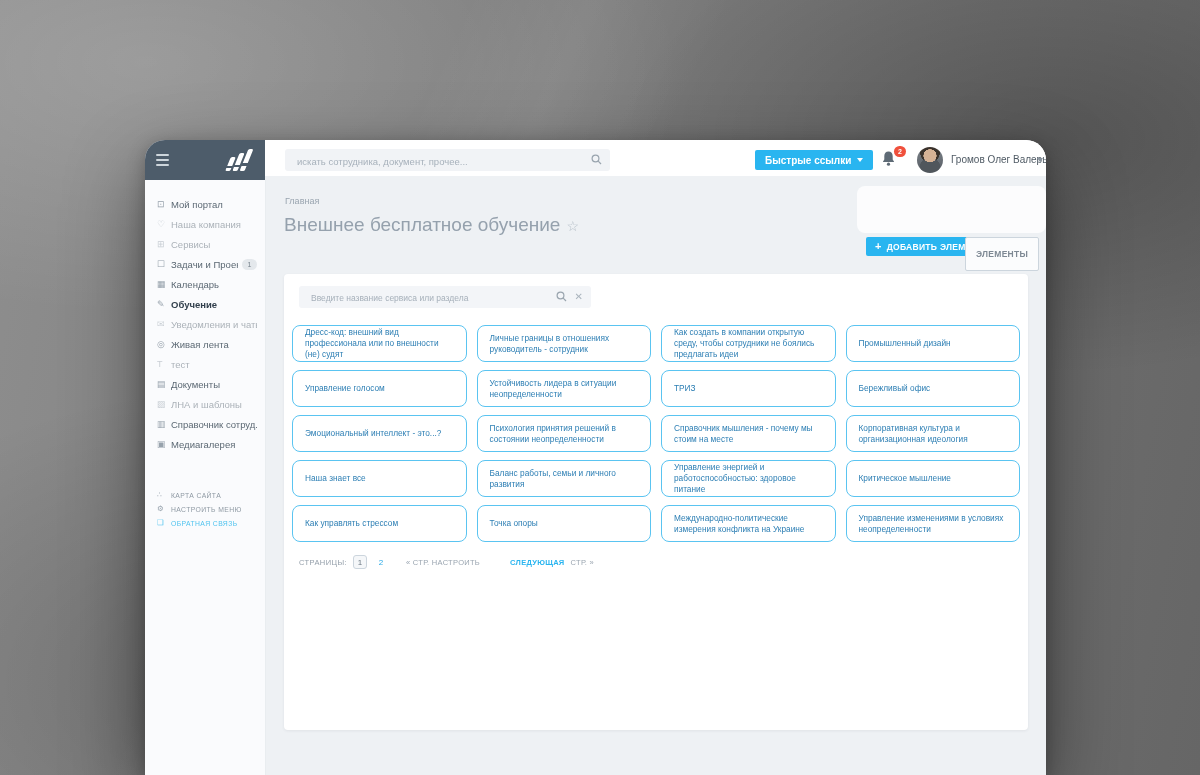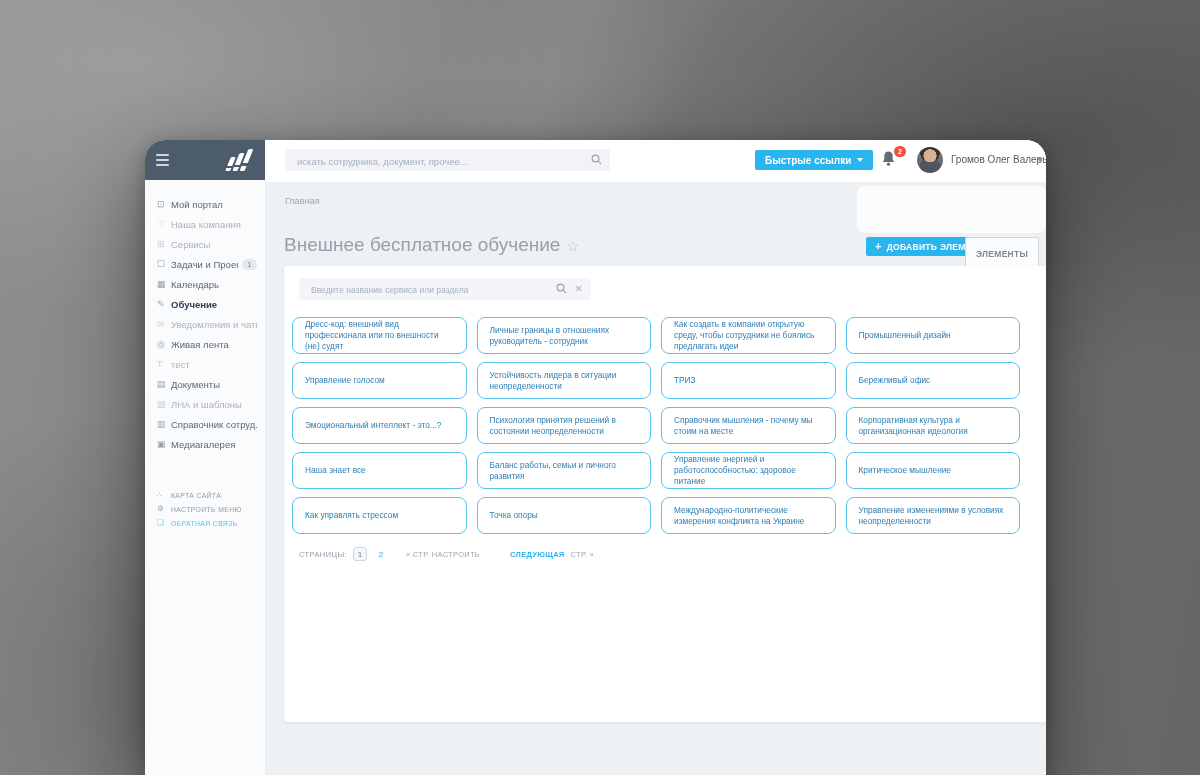--- a/index.html
+++ b/index.html
@@ -25,21 +25,21 @@
   .hamburger i{display:block;height:2px;background:#cdd5db;border-radius:1px;}
   .logo{margin-left:auto;margin-right:16px;display:flex;align-items:flex-end;gap:3px;}
   .logo i{
     display:block;width:5px;border-radius:1.5px;transform:skewX(-22deg);
     background:linear-gradient(to top,#ffffff 0 24%, rgba(0,0,0,0) 24% 36%, #ffffff 36% 100%);
   }
   .logo i:nth-child(1){height:14px;}
   .logo i:nth-child(2){height:18px;}
   .logo i:nth-child(3){height:22px;}
   
-  .topbar{position:absolute;left:120px;top:0;width:781px;height:42px;background:#ffffff;}
+  .topbar{position:absolute;left:120px;top:0;width:781px;height:36px;background:#ffffff;}
   .tb-search{position:absolute;left:20px;top:9px;width:325px;height:22px;background:#f1f3f6;border-radius:3px;}
   .tb-search input{
     position:absolute;left:10px;top:0;width:285px;height:22px;border:none;background:transparent;outline:none;
     font-family:"Liberation Sans",sans-serif;font-size:9.5px;color:#5c6670;
   }
   .tb-search input::placeholder{color:#a7b1bb;}
   .tb-search .mag{position:absolute;right:8px;top:5px;}
   .quick-links{
     position:absolute;left:490px;top:10px;height:20px;padding:0 10px;border:none;border-radius:2px;
     background:#29b5f0;color:#ffffff;font-family:"Liberation Sans",sans-serif;font-size:10px;font-weight:bold;
@@ -75,37 +75,36 @@
   }
   .side-footer{position:absolute;left:0;top:308px;width:120px;}
   .f-item{height:14px;display:flex;align-items:center;padding:0 8px 0 12px;cursor:pointer;}
   .f-ico{width:14px;font-size:7.5px;color:#9aa5af;flex:none;line-height:1;}
   .f-lbl{font-size:6.8px;letter-spacing:.4px;color:#8e99a3;white-space:nowrap;}
   .f-item.accent .f-lbl,.f-item.accent .f-ico{color:#4fc3ef;}
   
   .content{position:absolute;left:120px;top:40px;width:781px;height:769px;}
   .breadcrumb{position:absolute;left:20px;top:16px;font-size:9px;color:#9aa5b0;cursor:pointer;}
   .tr-panel{position:absolute;left:592px;top:6px;width:189px;height:47px;background:rgba(255,255,255,.8);border-radius:8px;}
-  .page-title{position:absolute;left:19px;top:54px;font-size:19px;color:#95a1ad;white-space:nowrap;}
+  .page-title{position:absolute;left:19px;top:34px;font-size:19px;color:#95a1ad;white-space:nowrap;}
   .title-star{font-size:14px;color:#b6c0c9;margin-left:6px;cursor:pointer;}
   .btn-add{
     position:absolute;left:601px;top:57px;height:19px;padding:0 9px;border:none;border-radius:2px;background:#29b5f0;
     color:#fff;font-family:"Liberation Sans",sans-serif;font-size:8.5px;font-weight:bold;letter-spacing:.3px;
     display:flex;align-items:center;gap:5px;cursor:pointer;
   }
   .btn-add .plus{font-size:11px;font-weight:bold;line-height:1;}
   .btn-elements{
     position:absolute;left:700px;top:57px;height:19px;padding:16px 10px;border:1px solid #ccd5dd;border-radius:2px;
     background:#fbfcfd;color:#7e8994;font-family:"Liberation Sans",sans-serif;font-size:8.5px;font-weight:bold;
     letter-spacing:.3px;display:flex;align-items:center;cursor:pointer;box-sizing:border-box;
   }
   .panel{
-    position:absolute;left:19px;top:86px;width:744px;height:456px;background:#ffffff;border-radius:4px;
+    position:absolute;left:19px;top:94px;width:744px;height:456px;background:#ffffff;border-radius:4px;
     box-shadow:0 1px 3px rgba(60,70,80,.08);
-    padding-left:48px;
   }
   .filter{position:absolute;left:15px;top:12px;width:292px;height:22px;background:#f3f5f8;border-radius:3px;}
   .filter input{
     position:absolute;left:10px;top:0;width:240px;height:22px;border:none;background:transparent;outline:none;
     font-family:"Liberation Sans",sans-serif;font-size:8.5px;color:#5c6670;
   }
   .filter input::placeholder{color:#a6b0ba;}
   .filter .mag{position:absolute;right:24px;top:5px;}
   .filter .clr{position:absolute;right:8px;top:4px;font-size:10px;color:#aab4bd;cursor:pointer;line-height:13px;}
   .card-grid{

